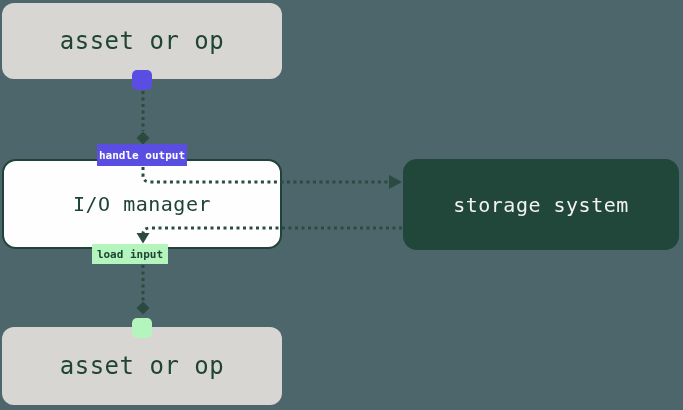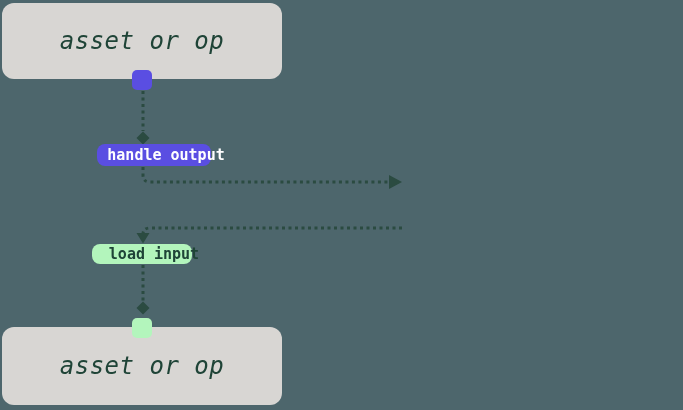--- a/index.html
+++ b/index.html
@@ -24,21 +24,20 @@
   .box-label { white-space: nowrap; }
 
   .asset {
     left: 2px;
     width: 280px;
     background: var(--node-gray, #d8d6d3);
     border-radius: 12px;
     color: var(--ink-green, #1f4437);
     font-size: 24px;
     letter-spacing: 0.5px;
-    font-style: italic;
   }
   .asset.top    { top: 3px;   height: 76px; }
   .asset.bottom { top: 327px; height: 78px; }
 
   .io {
     left: 2px;
     top: 159px;
     width: 280px;
     height: 90px;
     background: var(--io-white, #fefefe);
@@ -84,25 +83,24 @@
     border-radius: 5px;
   }
   .square.purple { left: 132px; top: 70px;  background: var(--accent-purple, #5a4ee2); }
   .square.green  { left: 132px; top: 318px; background: var(--accent-light-green, #b3f5bc); }
 
   .badge {
     position: absolute;
     display: flex;
     align-items: center;
     justify-content: center;
-    border-radius: 8px;
-    font-size: 15px;
+    border-radius: 0;
+    font-size: 11px;
     font-weight: bold;
     white-space: nowrap;
-    padding-left: 24px;
   }
   .badge.purple-badge {
     left: 97px; top: 144px; width: 90px; height: 22px;
     background: var(--accent-purple, #5a4ee2);
     color: #ffffff;
   }
   .badge.green-badge {
     left: 92px; top: 244px; width: 76px; height: 20px;
     background: var(--accent-light-green, #b3f5bc);
     color: var(--ink-green, #1f4437);
@@ -110,25 +108,31 @@
 </style>
 </head>
 <body>
 
 <div class="canvas">
 
   <div class="box asset top">
     <span class="box-label">asset or op</span>
   </div>
 
+  <div class="box io">
+    <span class="box-label">I/O manager</span>
+  </div>
 
   <div class="box asset bottom">
     <span class="box-label">asset or op</span>
   </div>
 
+  <div class="box storage">
+    <span class="box-label">storage system</span>
+  </div>
 
   <svg class="connectors" viewBox="0 0 683 410" xmlns="http://www.w3.org/2000/svg">
 
     <path class="dotted" d="M143 91 L143 131"></path>
     <path class="head" d="M143 131.5 l6.5 6.5 l-6.5 6.5 l-6.5 -6.5 z"></path>
 
     <path class="dotted" d="M143 167 L143 175 Q143 182 150 182 L388 182"></path>
     <path class="head" d="M389 175 L402 182 L389 189 z"></path>
 
     <path class="dotted" d="M402 228 L150 228 Q143 228 143 234"></path>

